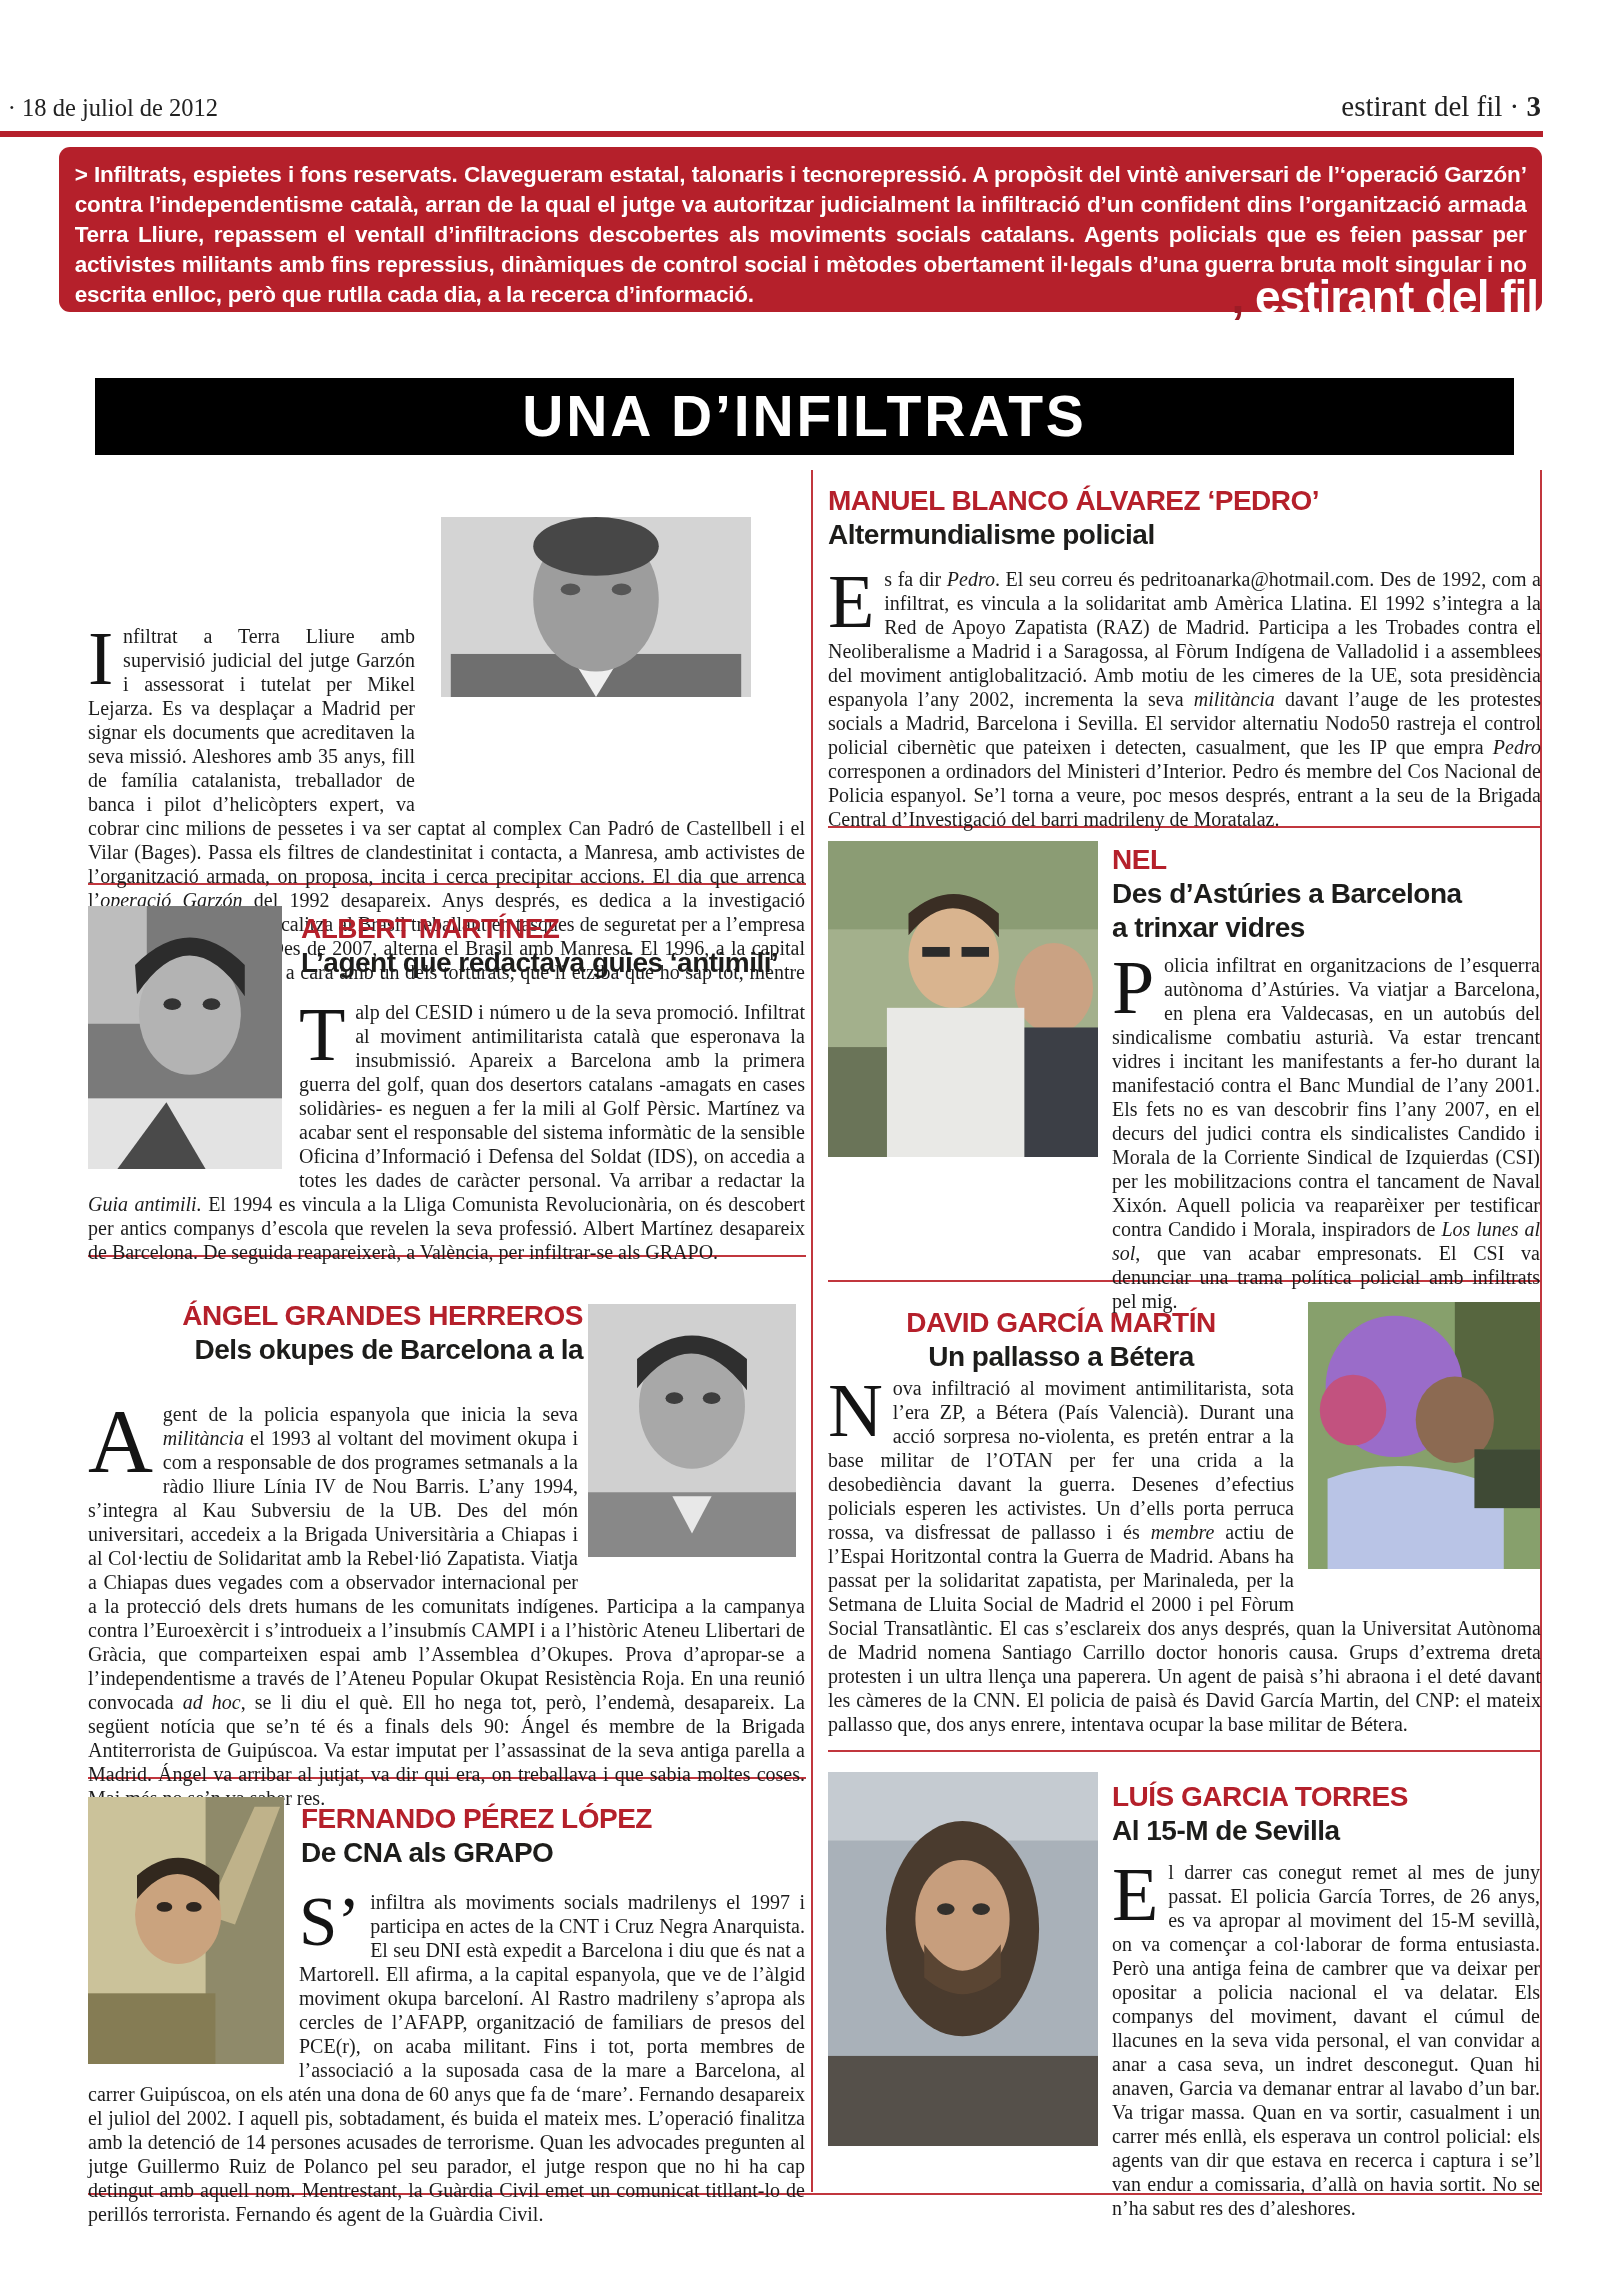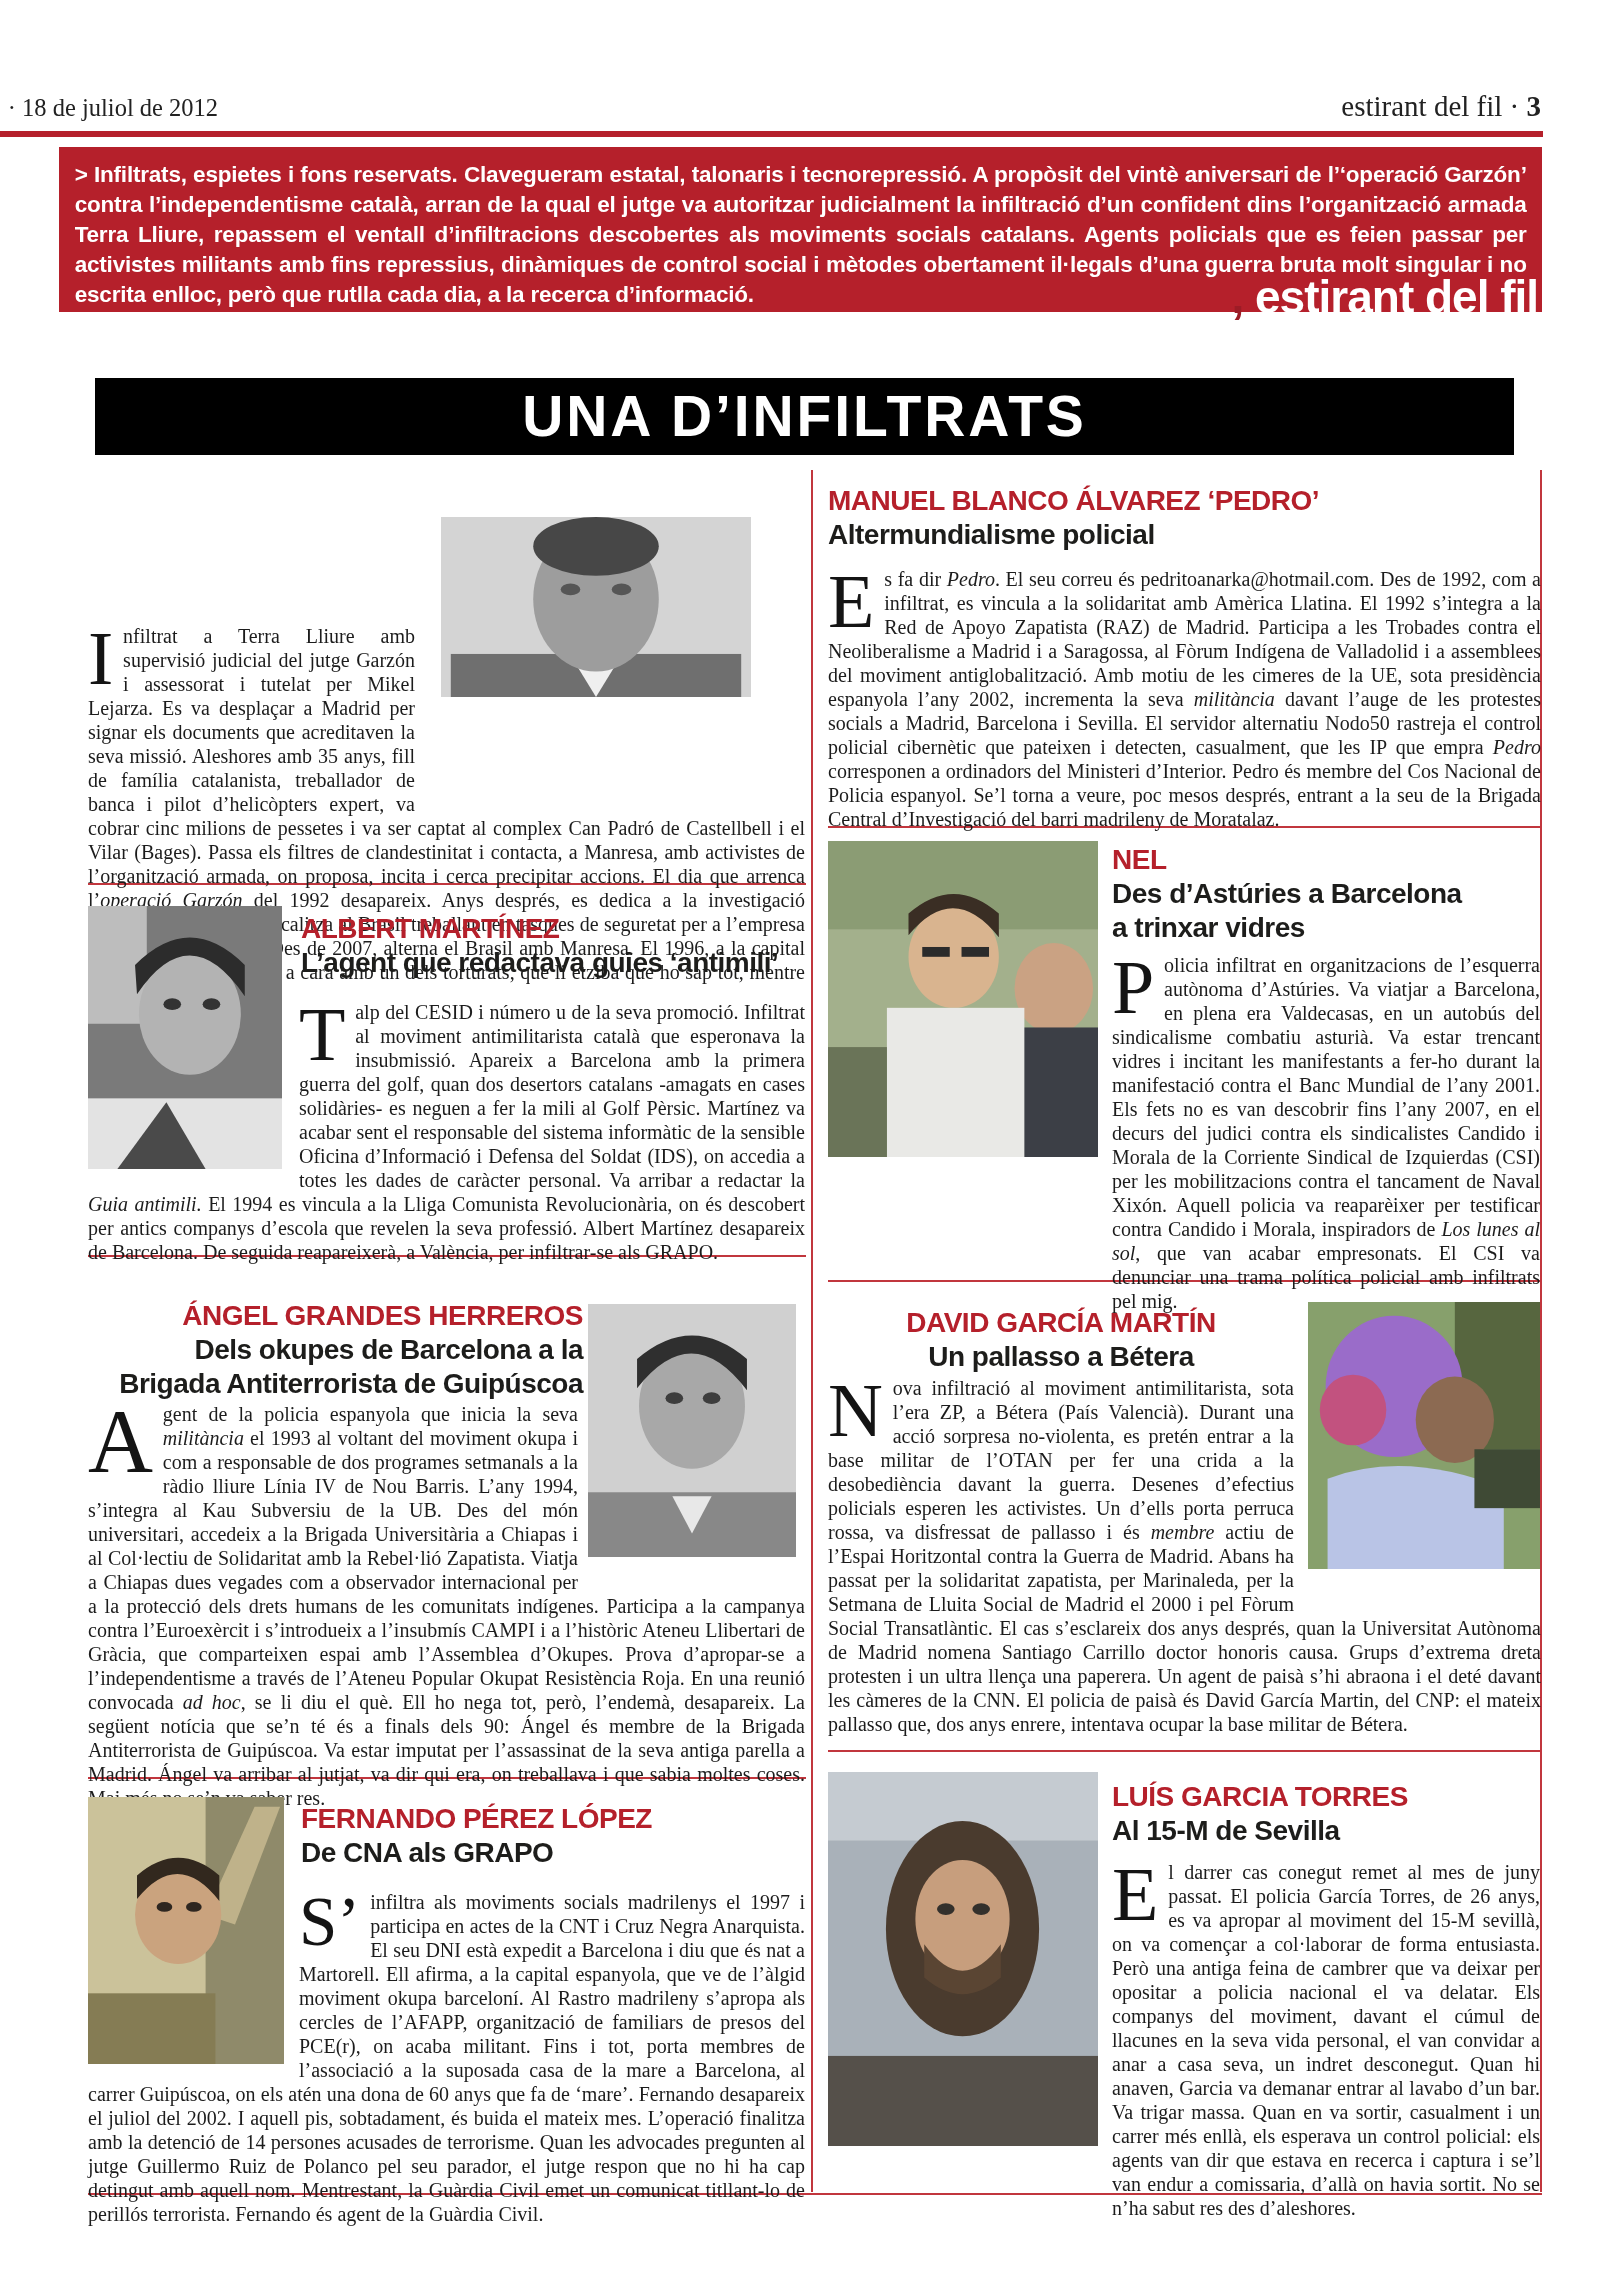--- a/index.html
+++ b/index.html
@@ -7,21 +7,21 @@
         font-family:"Liberation Serif",serif;color:#1c1c1c;}
   .abs{position:absolute;}
   
   .date{left:7.8px;top:94px;font-size:24.5px;color:#222;}
   .folio{top:90px;right:79px;font-size:29px;color:#222;}
   .folio b{font-weight:bold;}
   .hrule{position:absolute;background:#c1363d;height:2px;}
   .vrule{position:absolute;background:#c1363d;width:2px;}
   .hrule.thick{height:5.9px;background:#b5202b;}
   
-  .banner{left:59px;top:147px;width:1483px;height:165px;background:#b5202b;}
+  .banner{left:59px;top:147px;width:1483px;height:165px;background:#b5202b;border-radius:11px;}
   .banner-text{position:absolute;left:15.7px;top:12.7px;width:1452px;
      font-family:"Liberation Sans",sans-serif;font-weight:bold;font-size:22.5px;line-height:30px;
      color:#fff;text-align:justify;letter-spacing:-0.2px;}
   .masthead{position:absolute;right:3.9px;bottom:-11.8px;font-family:"Liberation Sans",sans-serif;
      font-weight:bold;font-size:46px;letter-spacing:-1px;color:#fff;white-space:nowrap;}
   .masthead .comma{color:#9c1c26;}
   
   .titlebar{left:95px;top:378px;width:1419px;height:77px;background:#000000;}
   .titlebar h1{margin:0;font-family:"Liberation Sans",sans-serif;font-weight:bold;color:#fff;
      font-size:57px;line-height:77px;text-align:center;letter-spacing:2.9px;}
@@ -132,21 +132,20 @@
     <div class="sec-sub">Des d’Astúries a Barcelona</div>
     <div class="sec-sub">a trinxar vidres</div>
   </div>
   <div class="abs body" style="left:1112px;top:953px;width:428px;">
     <span class="dropcap">P</span><span>olicia infiltrat en organitzacions de l’esquerra autònoma d’Astúries. Va viatjar a Barcelona, en plena era Valdecasas, en un autobús del sindicalisme combatiu asturià. Va estar trencant vidres i incitant les manifestants a fer-ho durant la manifestació contra el Banc Mundial de l’any 2001. Els fets no es van descobrir fins l’any 2007, en el decurs del judici contra els sindicalistes Candido i Morala de la Corriente Sindical de Izquierdas (CSI) per les mobilitzacions contra el tancament de Naval Xixón. Aquell policia va reaparèixer per testificar contra Candido i Morala, inspiradors de <i>Los lunes al sol</i>, que van acabar empresonats. El CSI va denunciar una trama política policial amb infiltrats pel mig.</span>
   </div>
 
   <div class="abs t-right" style="left:93px;top:1299px;width:490px;">
     <div class="sec-name">ÁNGEL GRANDES HERREROS</div>
     <div class="sec-sub">Dels okupes de Barcelona a la</div>
-    <div class="sec-sub">Brigada Antiterrorista de Guipúscoa</div>
   </div>
   <div class="photo" style="left:588px;top:1304px;width:208px;height:253px;">
     <svg viewBox="0 0 212 258" preserveAspectRatio="none">
       <rect width="212" height="258" fill="#d0d0d0"></rect>
       <ellipse cx="106" cy="104" rx="54" ry="64" fill="#a8a8a8"></ellipse>
       <path d="M50 86 Q106 14 162 88 L162 56 Q106 8 50 56 Z" fill="#2f2f2f"></path>
       <ellipse cx="88" cy="96" rx="9" ry="6" fill="#3d3d3d"></ellipse>
       <ellipse cx="126" cy="96" rx="9" ry="6" fill="#3d3d3d"></ellipse>
       <rect y="192" width="212" height="66" fill="#888888"></rect>
       <polygon points="86,196 126,196 106,234" fill="#e8e8e8"></polygon>

